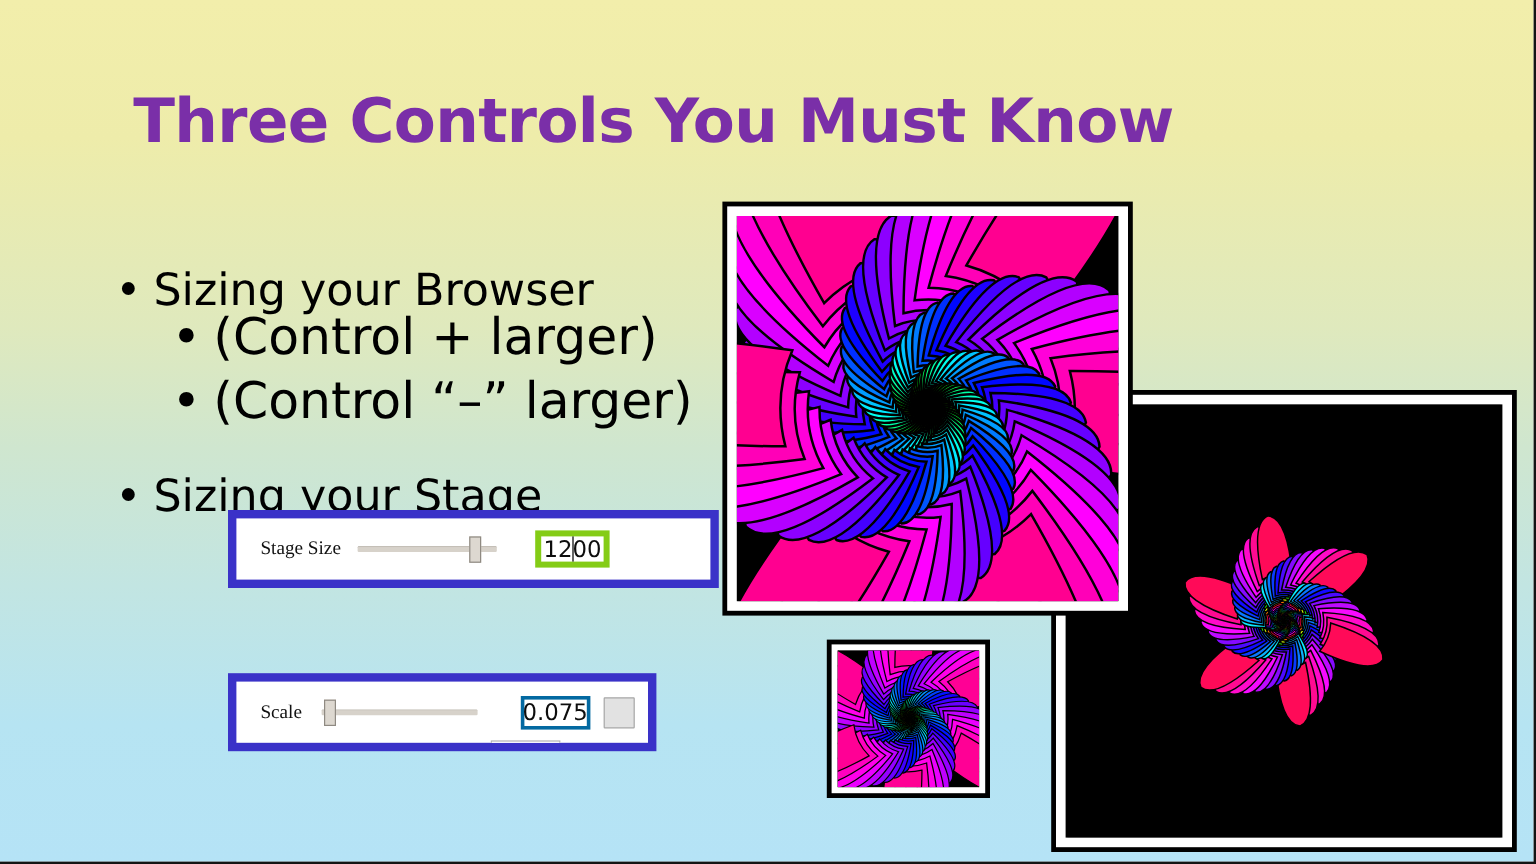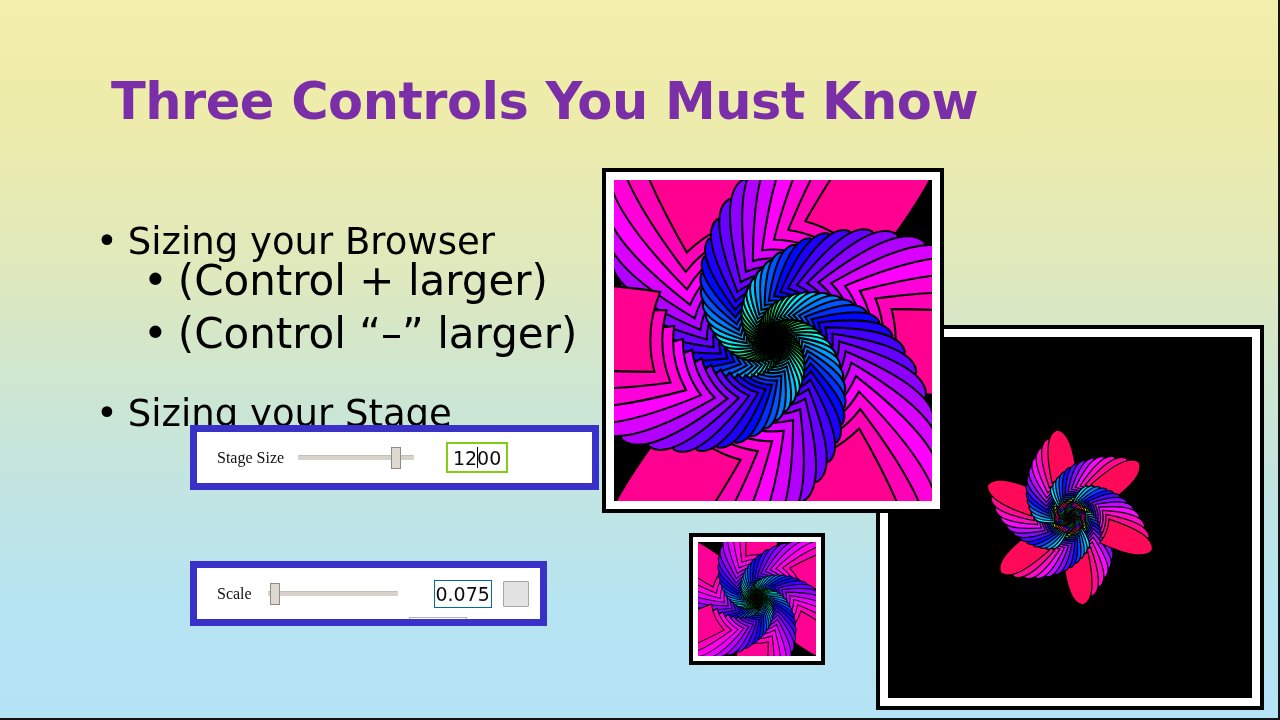--- a/index.html
+++ b/index.html
@@ -97,33 +97,33 @@
   .slider .thumb {
     position: absolute;
     width: 10px;
     height: 22px;
     background: #ddd8d0;
     border: 1px solid #8f8a82;
     box-sizing: border-box;
     top: -1px;
   }
   .num-field {
-    border: 1px solid #0369a1;
+    border: 3px solid #0369a1;
     background: #ffffff;
     font-family: "DejaVu Sans", sans-serif;
     font-size: 19px;
     color: #0d0d0d;
     text-align: center;
     box-sizing: border-box;
     position: relative;
     display: flex;
     align-items: center;
     justify-content: center;
   }
-  .num-field.focused { border: 2px solid #84cc16; }
+  .num-field.focused { border: 5px solid #84cc16; }
   .caret {
     display: inline-block;
     width: 1px;
     height: 21px;
     background: #000;
     vertical-align: middle;
     margin: 0 -0.5px;
   }
   .sq-button {
     width: 26px;

